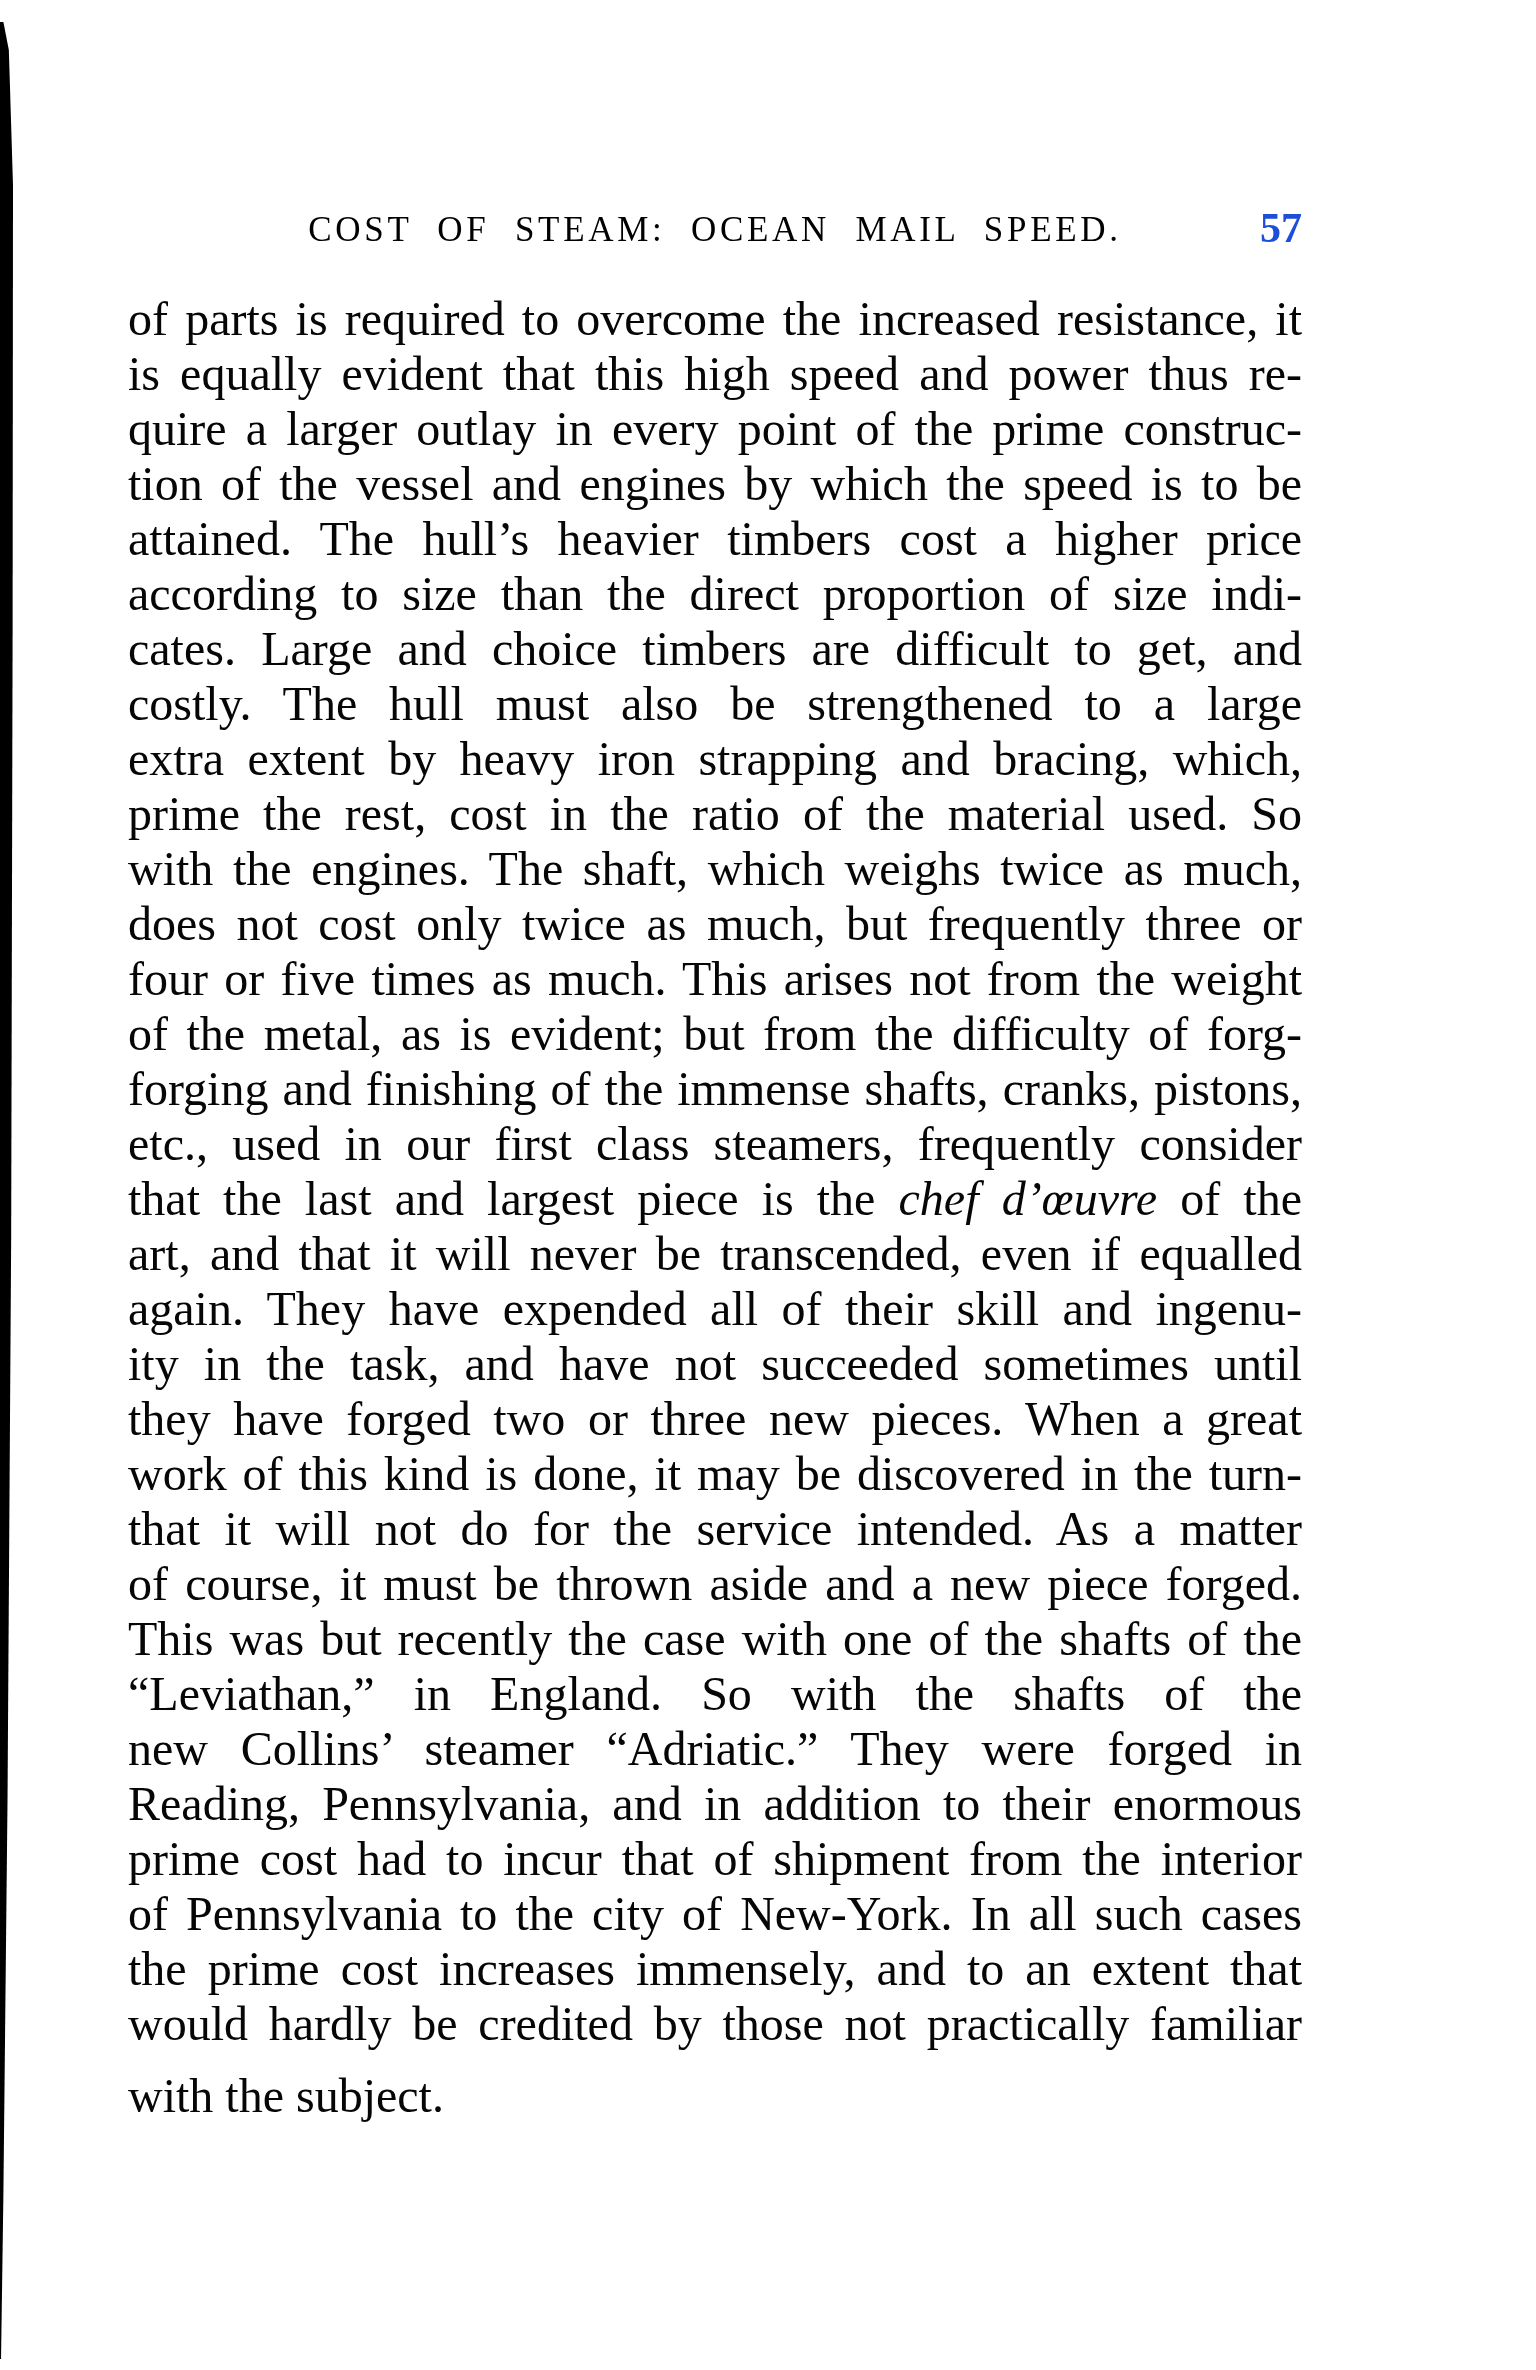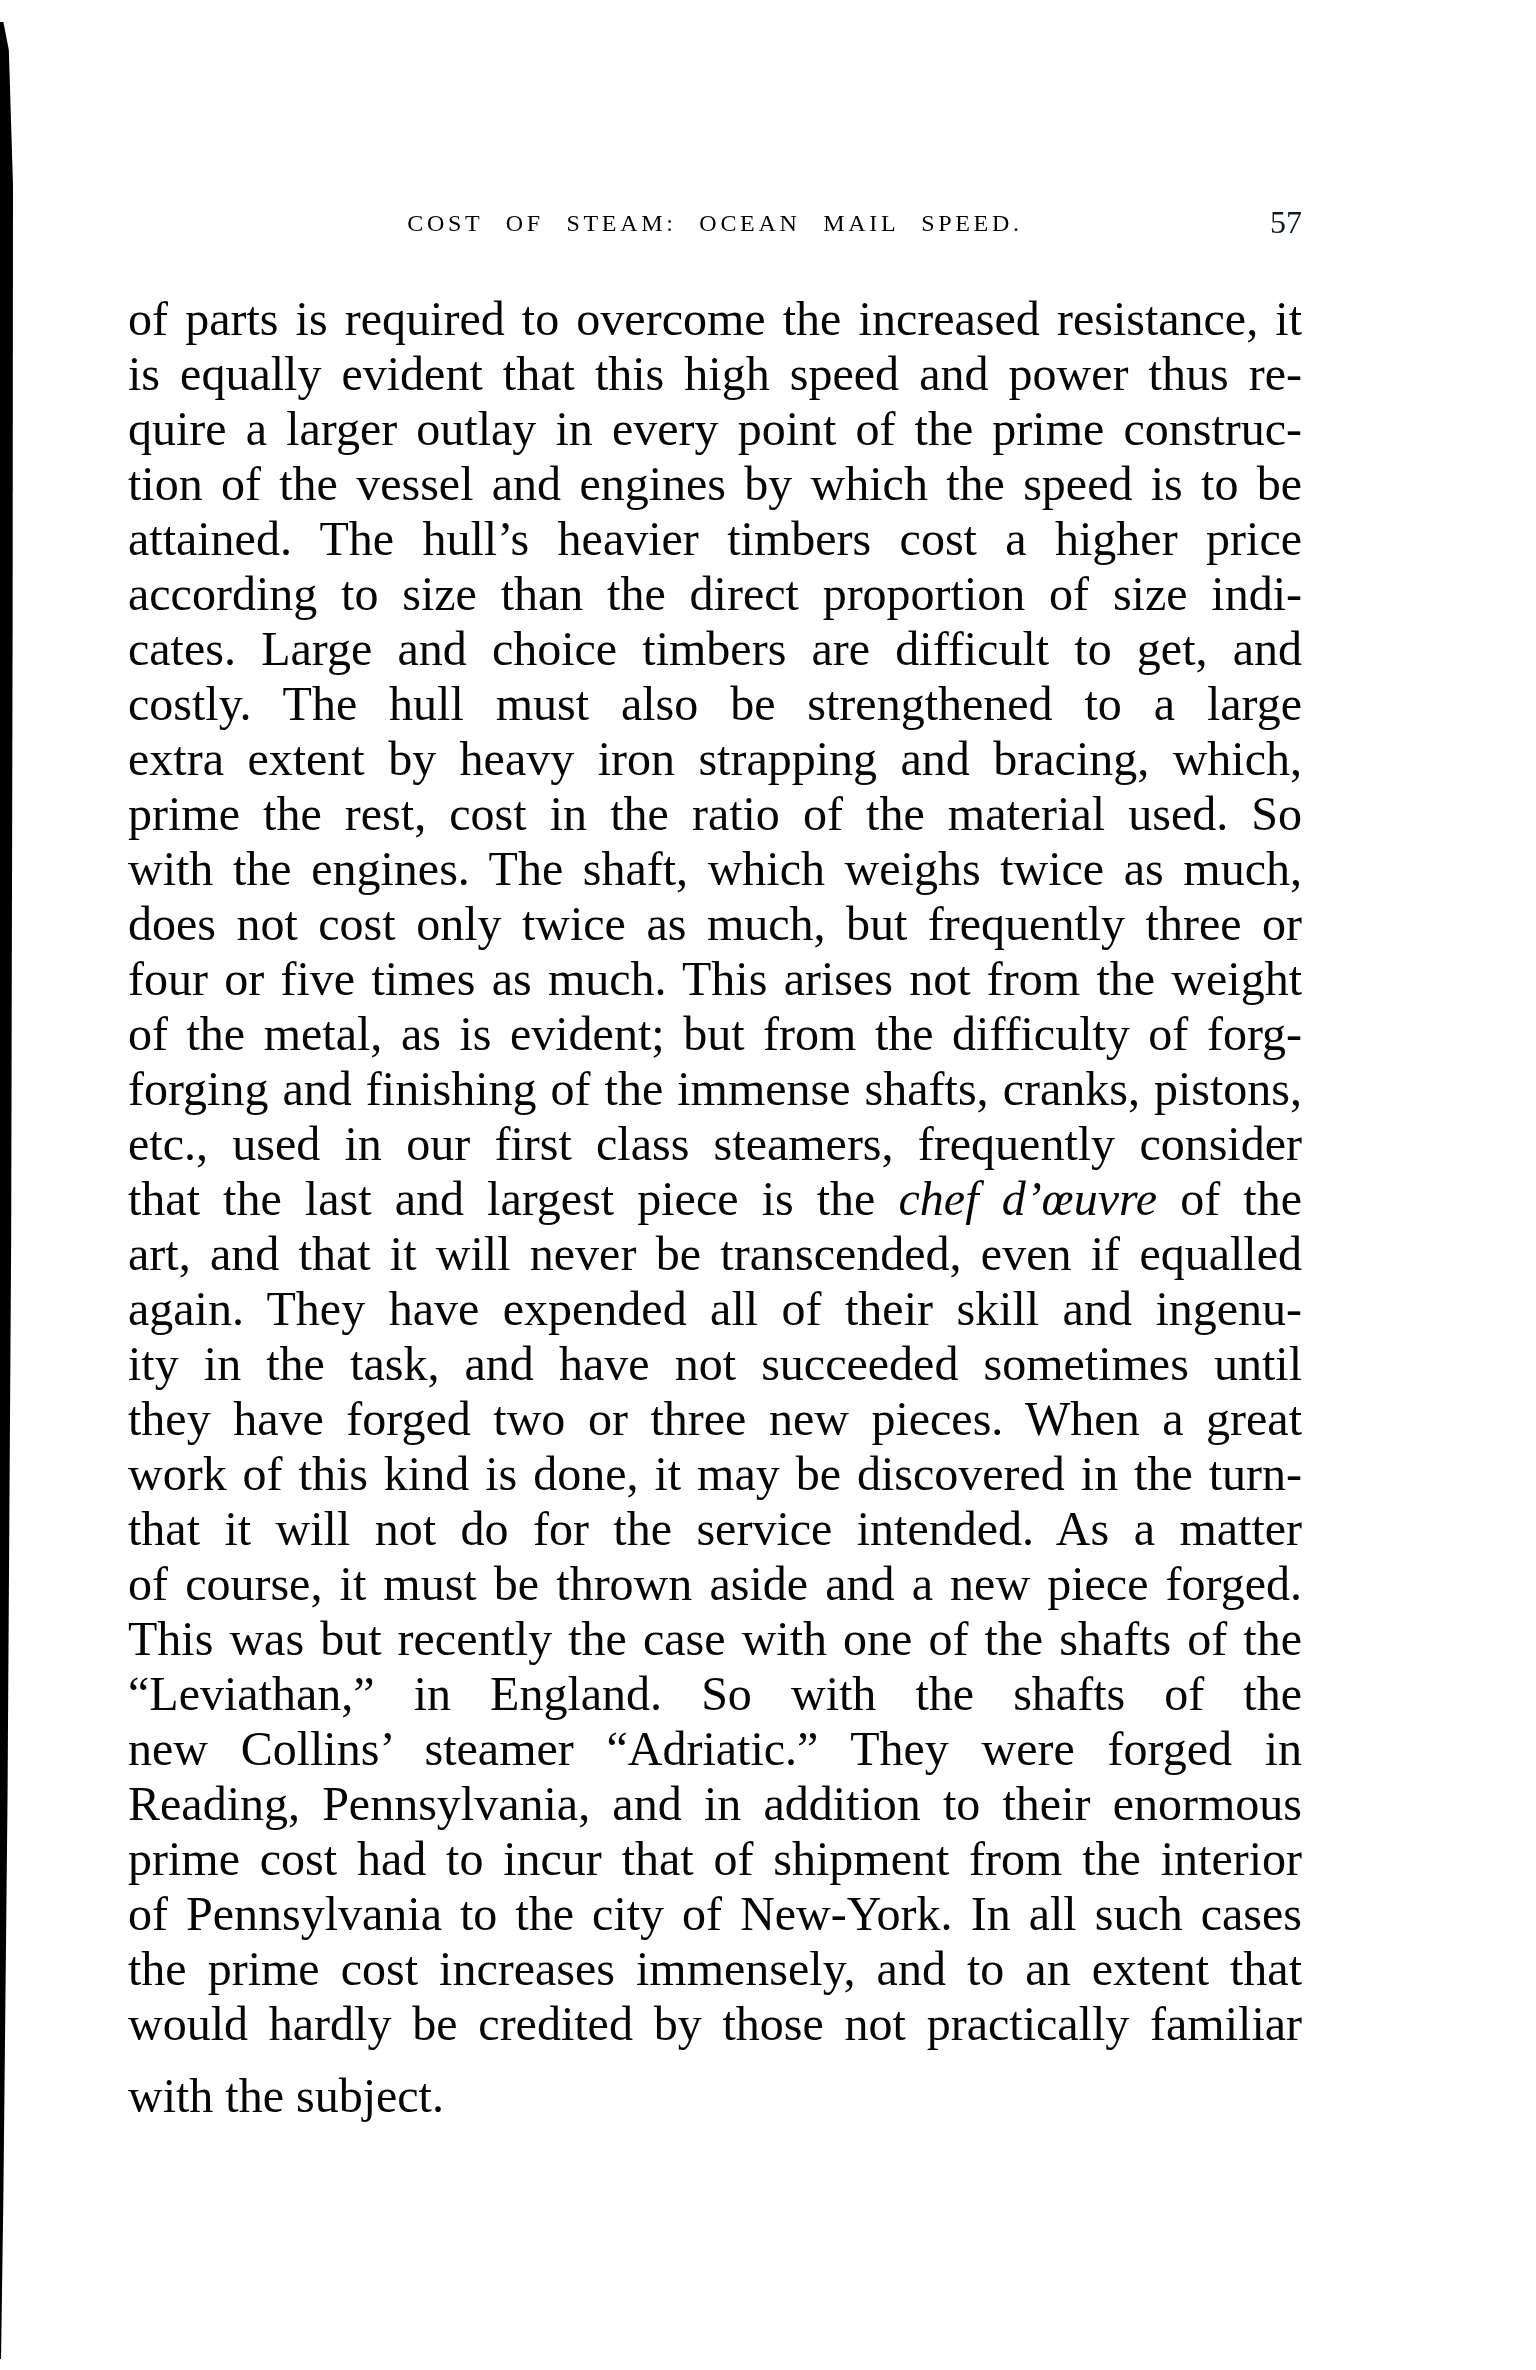--- a/index.html
+++ b/index.html
@@ -29,33 +29,33 @@
   .running-head {
     position: absolute;
     left: 128px;
     top: 210px;
     width: 1174px;
     height: 58px;
   }
   .running-title {
     display: block;
     text-align: center;
-    font-size: 24px;
+    font-size: 35px;
     letter-spacing: 3.7px;
     word-spacing: 13px;
     white-space: nowrap;
     color: #000000;
   }
   .page-number {
     position: absolute;
     right: 0;
     top: -5.6px;
-    font-size: 32px;
-    font-weight: normal;
-    color: #0f172a;
+    font-size: 42px;
+    font-weight: bold;
+    color: #1d4ed8;
   }
   .body-text {
     position: absolute;
     left: 128px;
     top: 291px;
     width: 1174px;
     font-size: 48px;
     line-height: 55px;
     color: #060606;
   }

